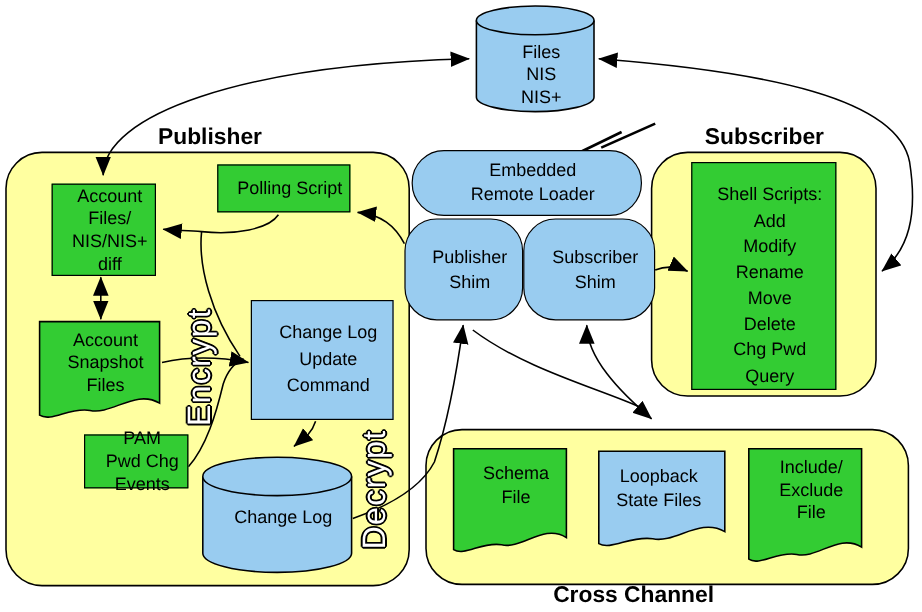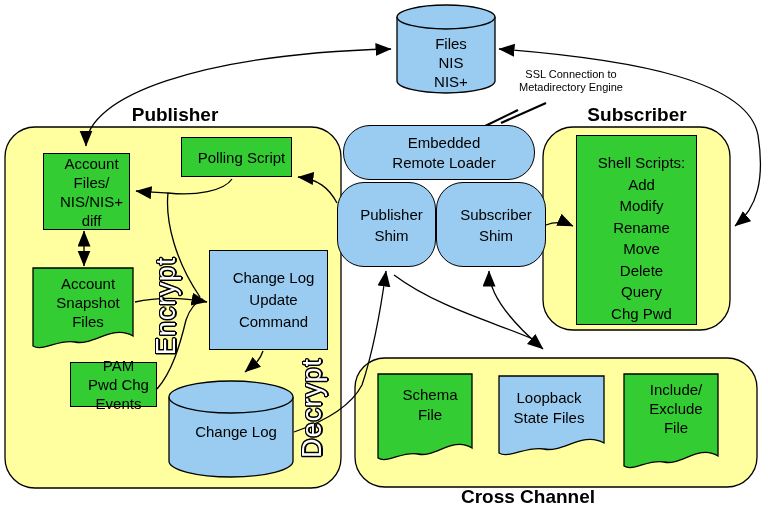--- a/index.html
+++ b/index.html
@@ -87,24 +87,20 @@
     <path class="shape-green" transform="translate(33,268)" d="M0,0 H100 V68 C80,56 60,78 42,74 C25,71 10,84 0,78 Z"></path>
     <path class="shape-green" transform="translate(378,374)" d="M0,0 H94 V74 C75,62 57,84 40,80 C24,77 9,90 0,84 Z"></path>
     <path class="shape-blue" transform="translate(499,376)" d="M0,0 H105 V67 C84,55 64,77 45,73 C27,70 10,83 0,77 Z"></path>
     <path class="shape-green" transform="translate(624,374)" d="M0,0 H94 V82 C75,70 57,92 40,88 C24,85 9,98 0,92 Z"></path>
   </svg>
 
   <div class="title" style="left:105px;top:104px;width:140px;">Publisher</div>
   <div class="title" style="left:567px;top:104px;width:140px;">Subscriber</div>
   <div class="title" style="left:458px;top:486px;width:140px;">Cross Channel</div>
 
-  <div class="small" style="left:500px;top:68px;width:132px;">
-    <span class="ln">SSL Connection to</span>
-    <span class="ln">Metadirectory Engine</span>
-  </div>
 
   <div class="crypt" style="left:106px;top:291px;">Encrypt</div>
   <div class="crypt" style="left:252px;top:393px;">Decrypt</div>
 
   <div class="txt" style="left:396px;top:34px;width:100px;line-height:19px;">
     <span class="ln">Files</span>
     <span class="ln">NIS</span>
     <span class="ln">NIS+</span>
   </div>
   <div class="txt" style="left:169px;top:423px;width:124px;">
@@ -168,17 +164,17 @@
     <span class="ln">Shim</span>
   </div>
 
   <div class="node box green top-start lh21" style="left:576px;top:135px;width:121px;height:190px;">
     <span class="ln">Shell Scripts:</span>
     <span class="ln">Add</span>
     <span class="ln">Modify</span>
     <span class="ln">Rename</span>
     <span class="ln">Move</span>
     <span class="ln">Delete</span>
+    <span class="ln">Chg Pwd</span>
     <span class="ln">Query</span>
-    <span class="ln">Chg Pwd</span>
   </div>
 
 </div>
 
 </body></html>

